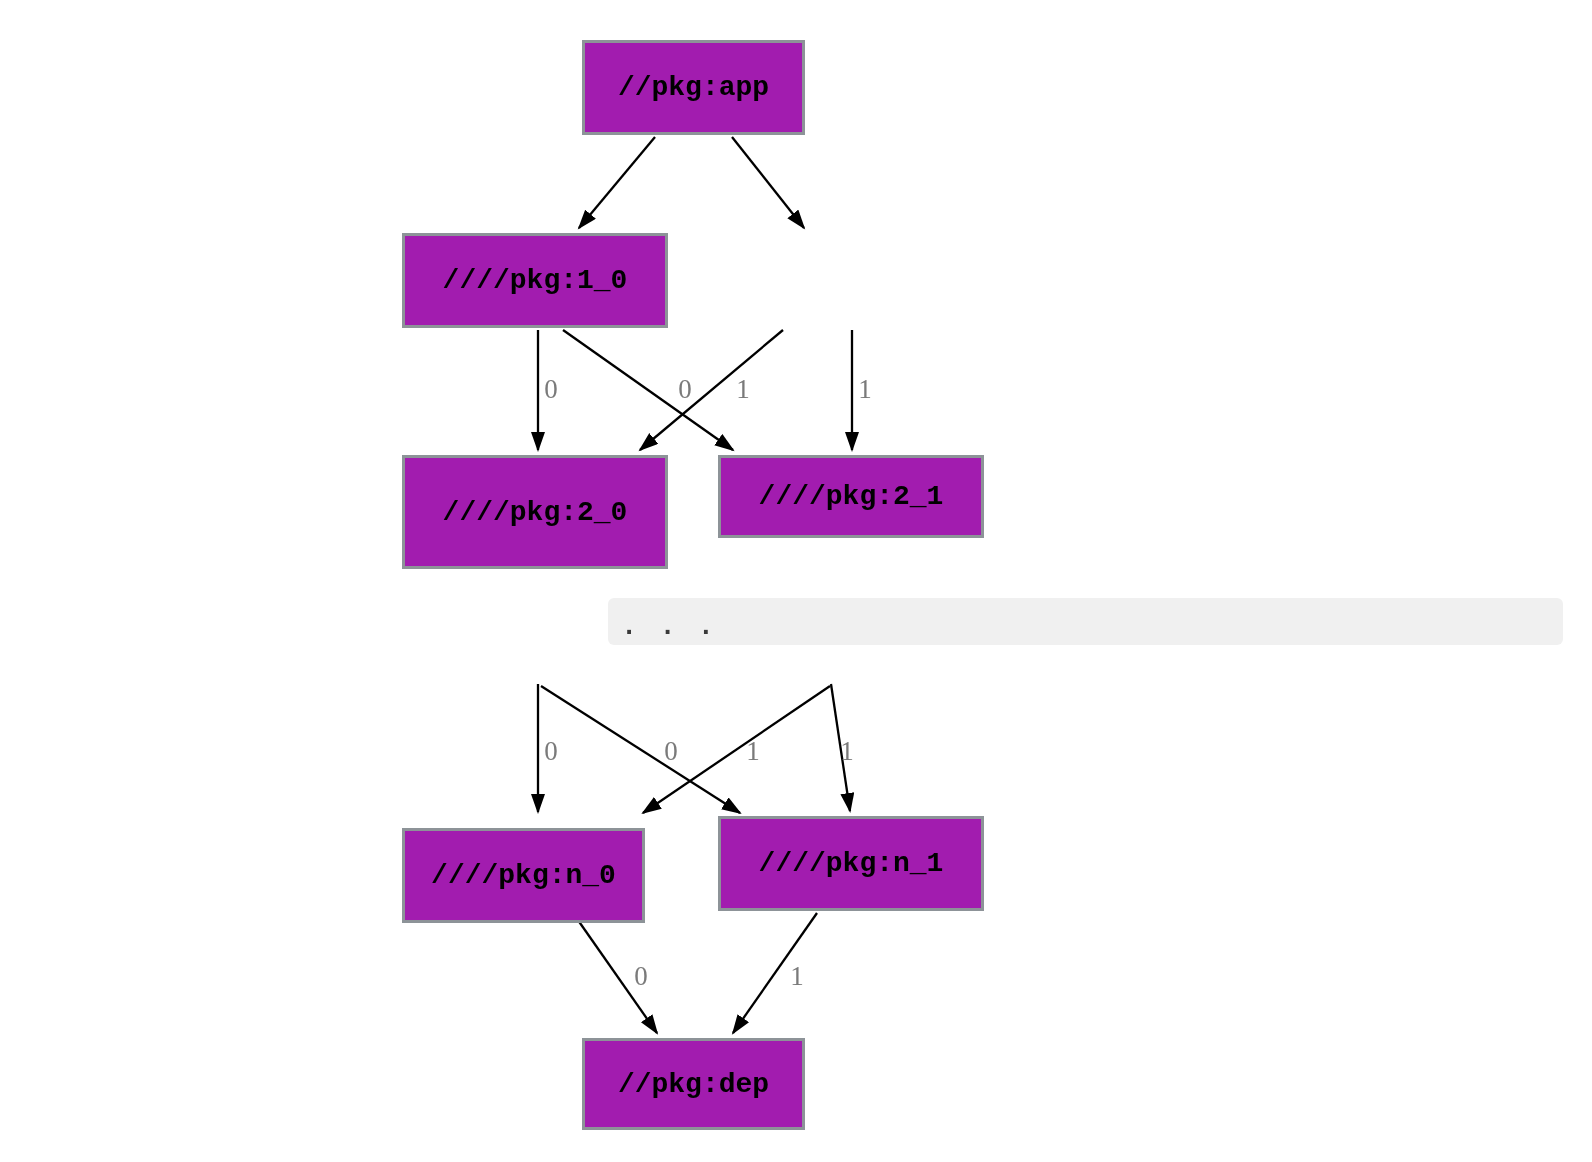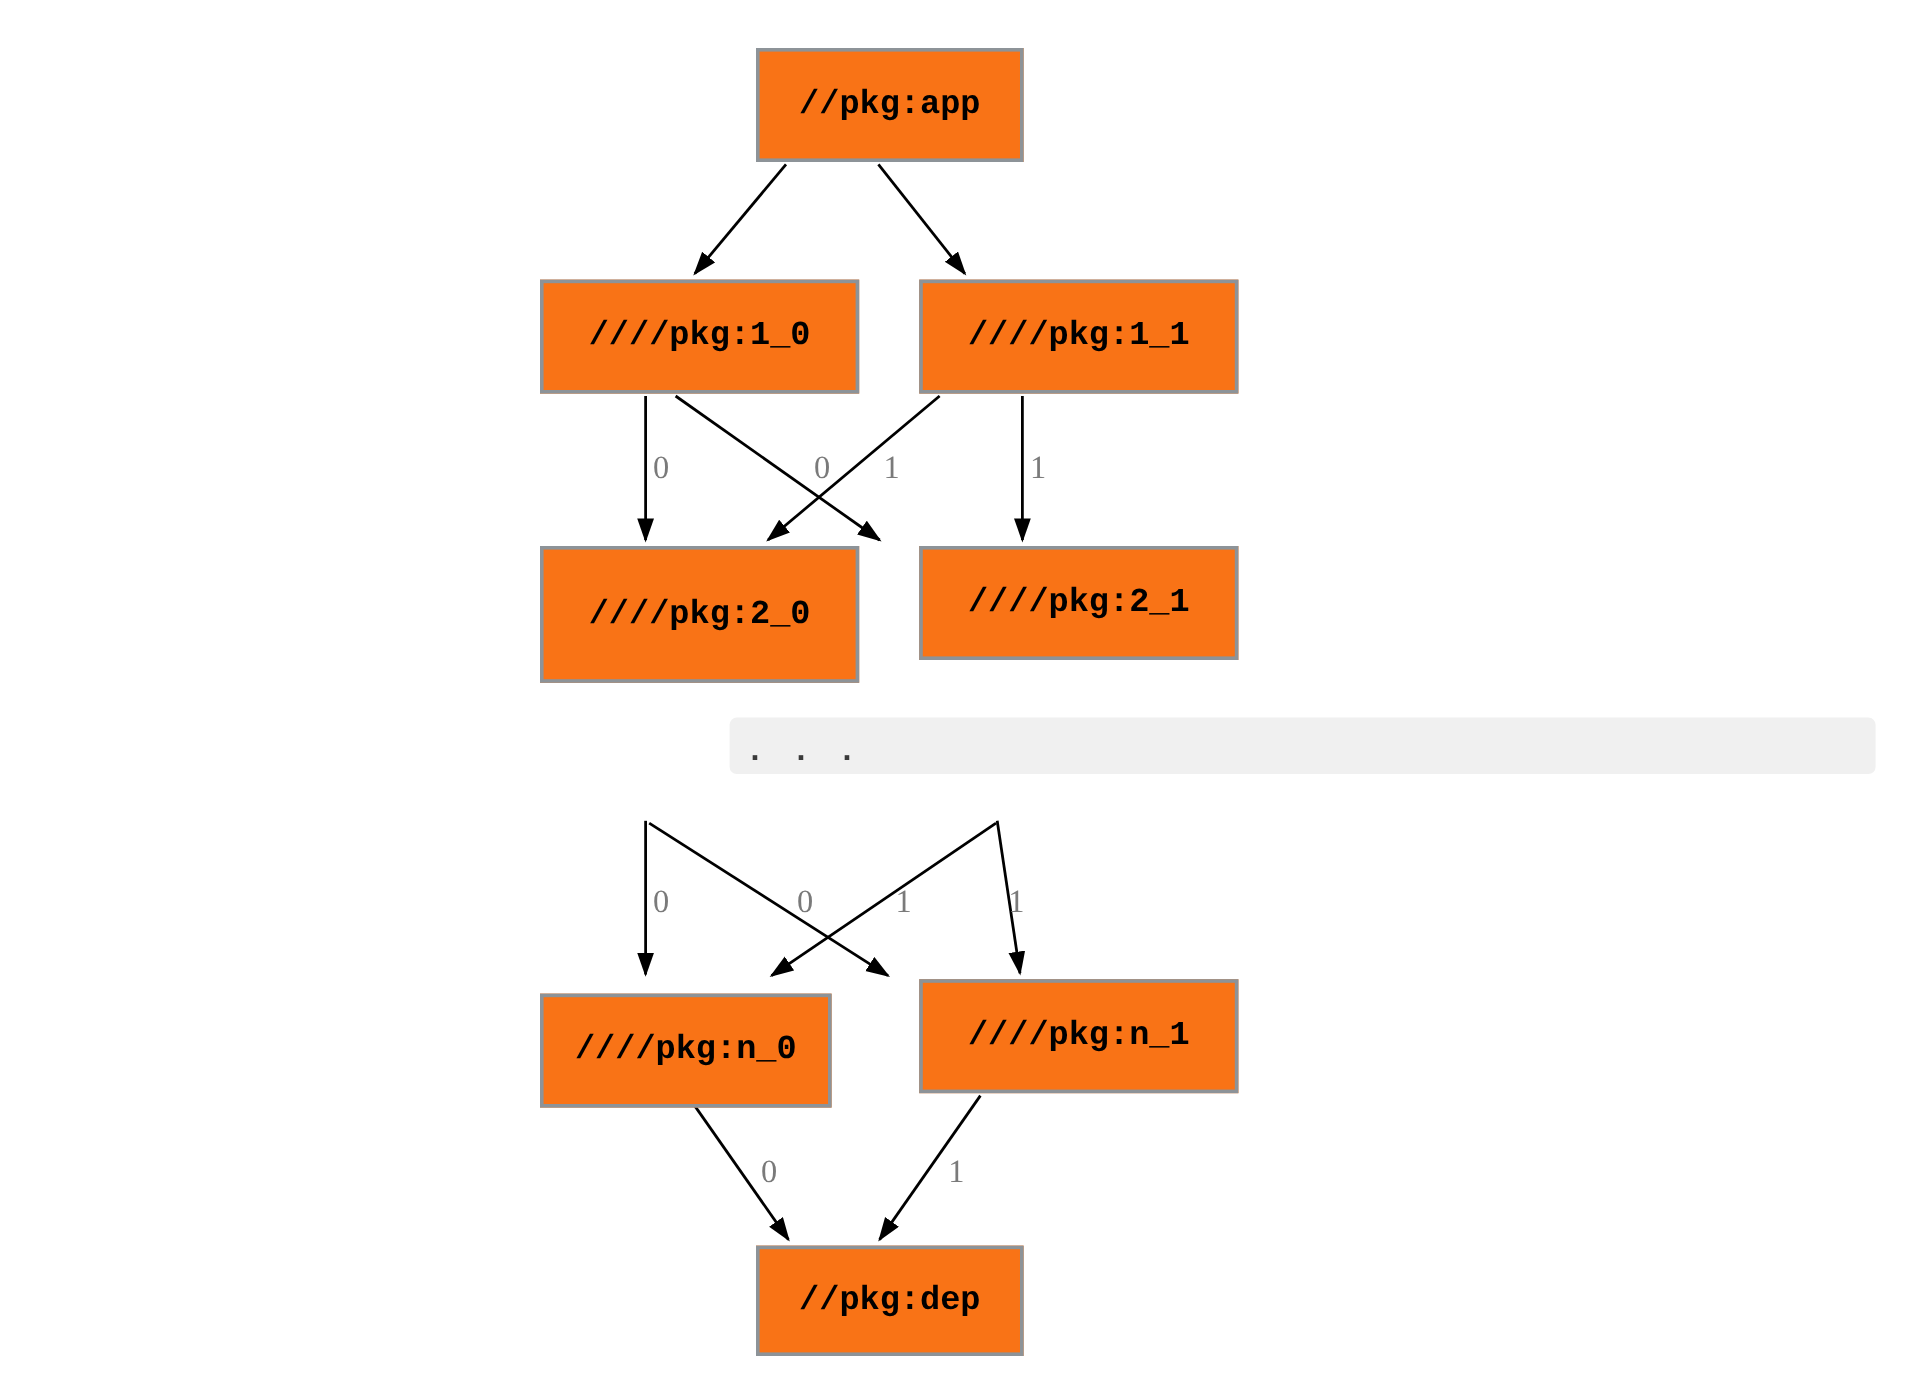--- a/index.html
+++ b/index.html
@@ -12,26 +12,25 @@
     font-family: "Liberation Sans", sans-serif;
   }
   #edges-layer {
     position: absolute;
     left: 0; top: 0;
     width: 1592px; height: 1162px;
   }
   .node {
     position: absolute;
     box-sizing: border-box;
-    background: #f97316;
+    background: #a21caf;
     border: 3px solid #8d9398;
     display: flex;
     align-items: center;
     justify-content: center;
-    margin-left: 48px;
   }
   .node .node-label {
     font-family: "Liberation Mono", "DejaVu Sans Mono", monospace;
     font-weight: bold;
     font-size: 28px;
     color: #000000;
     white-space: nowrap;
   }
   .ellipsis-bar {
     position: absolute;
@@ -103,29 +102,26 @@
   </svg>
 
   <div class="node" style="left:582px; top:40px; width:223px; height:95px;">
     <span class="node-label">//pkg:app</span>
   </div>
 
   <div class="node" style="left:402px; top:233px; width:266px; height:95px;">
     <span class="node-label">////pkg:1_0</span>
   </div>
 
-  <div class="node" style="left:718px; top:233px; width:266px; height:95px;">
-    <span class="node-label">////pkg:1_1</span>
-  </div>
 
   <div class="node" style="left:402px; top:455px; width:266px; height:114px;">
     <span class="node-label">////pkg:2_0</span>
   </div>
 
-  <div class="node" style="left:718px; top:455px; width:266px; height:95px;">
+  <div class="node" style="left:718px; top:455px; width:266px; height:83px;">
     <span class="node-label">////pkg:2_1</span>
   </div>
 
   <div class="ellipsis-bar" style="left:608px; top:598px; width:955px; height:47px;">
     <span class="ellipsis-label">. . .</span>
   </div>
 
   <div class="node" style="left:402px; top:828px; width:243px; height:95px;">
     <span class="node-label">////pkg:n_0</span>
   </div>

